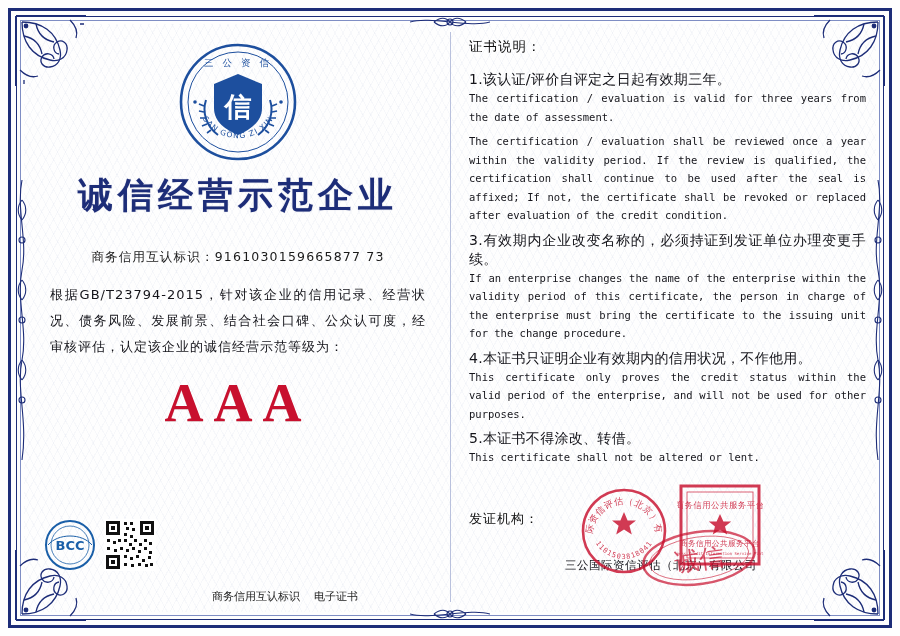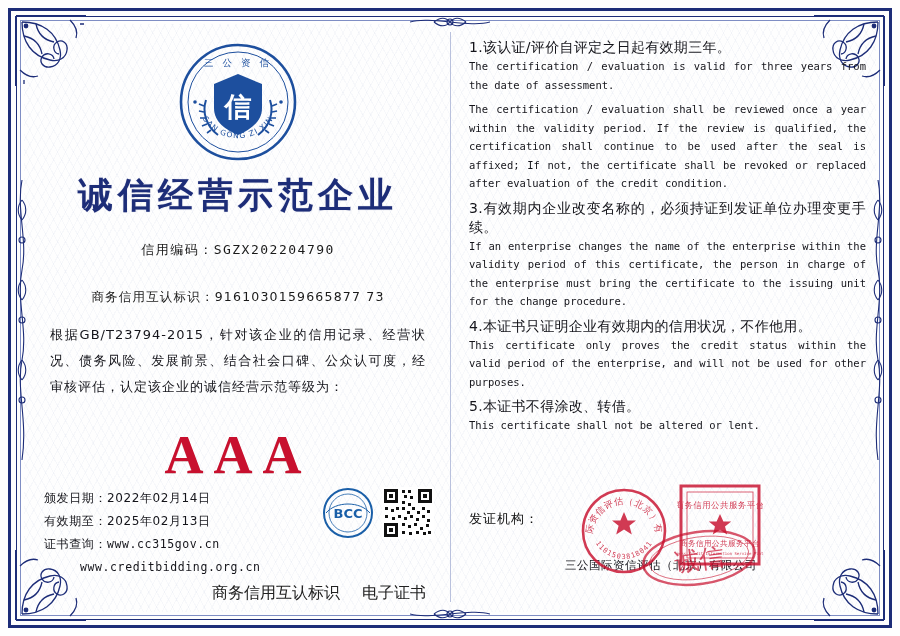--- a/index.html
+++ b/index.html
@@ -146,21 +146,21 @@
     letter-spacing: 1px;
     text-align: justify;
   }
   .grade {
     text-align: center;
     font-family: "Liberation Serif", serif;
     font-size: 54px;
     font-weight: bold;
     color: #c8102e;
     letter-spacing: 10px;
-    margin-top: 24px;
+    margin-top: 12px;
     text-shadow: 0 1px 0 rgba(140,10,25,0.25);
   }
 
   
   .left-bottom {
     position: absolute;
     left: 18px;
     bottom: 6px;
     width: 390px;
   }
@@ -192,25 +192,25 @@
     position: relative;
   }
   .bcc-badge svg { display:block; }
   .qr {
     width: 52px; height: 52px;
     position: relative;
   }
   .qr svg { display: block; }
   .badge-caps {
     display: flex;
-    gap: 22px;
-    font-family: "DejaVu Sans", sans-serif;
-    font-size: 16px;
+    gap: 14px;
+    font-family: "DejaVu Sans", sans-serif;
+    font-size: 11px;
     color: #222;
-    margin-top: 4px;
+    margin-top: 16px;
     padding-left: 168px;
   }
 
   
   .notes-title {
     font-family: "DejaVu Sans", sans-serif;
     font-size: 13.5px;
     color: #111;
     letter-spacing: 1px;
     margin-bottom: 14px;
@@ -422,48 +422,31 @@
               <textPath href="#arcpath" startOffset="50%" text-anchor="middle">SAN GONG ZI XIN</textPath>
             </text>
             <circle cx="17" cy="60" r="1.8" fill="#1d4f9e"></circle>
             <circle cx="103" cy="60" r="1.8" fill="#1d4f9e"></circle>
           </svg>
         </div>
       </div>
 
       <div class="cert-title">诚信经营示范企业</div>
 
-      <div class="code-line">
-        <span>信用编码：</span><span>SGZX202204790</span>
-      </div>
 
       <div class="usci-line">
         <span>商务信用互认标识：</span><span>9161030159665877 73</span>
       </div>
 
       <div class="body-text">根据GB/T23794-2015，针对该企业的信用记录、经营状况、债务风险、发展前景、结合社会口碑、公众认可度，经审核评估，认定该企业的诚信经营示范等级为：</div>
 
       <div class="grade">AAA</div>
 
       <div class="left-bottom">
         <div class="lb-row">
-          <div class="lb-labels">
-            <div>
-              <span>颁发日期：</span><span>2022年02月14日</span>
-            </div>
-            <div>
-              <span>有效期至：</span><span>2025年02月13日</span>
-            </div>
-            <div>
-              <span>证书查询：</span><span class="url">www.cc315gov.cn</span>
-            </div>
-            <div>
-              <span class="url" style="margin-left:36px">www.creditbidding.org.cn</span>
-            </div>
-          </div>
 
           <div class="badges">
             <div class="bcc-badge">
               <svg viewBox="0 0 52 52">
                 <circle cx="26" cy="26" r="24" fill="none" stroke="#1a5fa8" stroke-width="2"></circle>
                 <circle cx="26" cy="26" r="19" fill="none" stroke="#1a5fa8" stroke-width="0.8"></circle>
                 <path d="M4 26 C14 14 38 14 48 26" fill="none" stroke="#1a5fa8" stroke-width="1"></path>
                 <text x="26" y="31" text-anchor="middle" font-family="DejaVu Sans, sans-serif" font-size="13" font-weight="bold" fill="#1a5fa8">BCC</text>
               </svg>
             </div>
@@ -522,20 +505,21 @@
           <span>商务信用互认标识</span>
           <span>电子证书</span>
         </div>
       </div>
     </div>
 
     <div class="divider"></div>
 
     <div class="col-right">
 
+      <div class="notes-title">证书说明：</div>
 
       <div>
         <div class="note-cn">1.该认证/评价自评定之日起有效期三年。</div>
         <div class="note-en">The certification / evaluation is valid for three years from the date of assessment.</div>
       </div>
       <div>
         <div class="note-en">The certification / evaluation shall be reviewed once a year within the validity period. If the review is qualified, the certification shall continue to be used after the seal is affixed; If not, the certificate shall be revoked or replaced after evaluation of the credit condition.</div>
       </div>
       <div>
         <div class="note-cn">3.有效期内企业改变名称的，必须持证到发证单位办理变更手续。</div>

